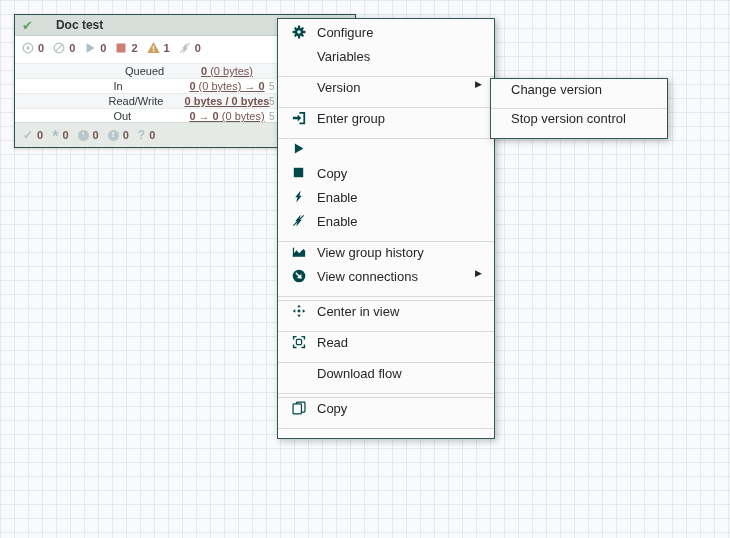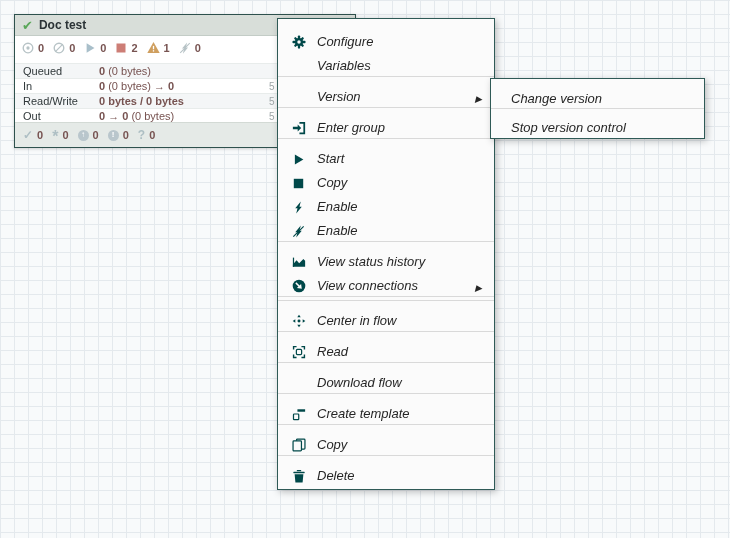--- a/index.html
+++ b/index.html
@@ -9,50 +9,50 @@
     background-image:linear-gradient(to right,#e4e9ed 1px,transparent 1px),
                      linear-gradient(to bottom,#e4e9ed 1px,transparent 1px);
     background-size:14px 14px;}
 
   
   .pg{position:absolute;left:14px;top:14px;width:340px;height:132px;background:#fff;
       border:1px solid #2e514d;box-shadow:0 1px 3px rgba(0,0,0,.18);z-index:1;}
   .pg-header{height:20px;background:#d8ded9;border-bottom:1px solid #c3ccc6;
       display:flex;align-items:center;gap:6px;padding:0 7px;}
   .pg-check{color:#59a758;font-size:13px;line-height:1;}
-  .pg-title{font-size:12px;font-weight:bold;color:#2b3336;}
+  .pg-title{font-size:12px;font-weight:bold;color:#2b3336;margin-left:17px;}
   .pg-iconrow{height:23px;display:flex;align-items:center;gap:9px;padding:0 7px;}
   .stat{display:flex;align-items:center;gap:4px;}
   .cnt{color:#775351;font-weight:bold;font-size:11px;}
   .ic{display:inline-flex;align-items:center;justify-content:center;line-height:0;}
   .c-pale{color:#b7c3c6;}
   .c-run{color:#a9bfca;}
   .c-stop{color:#cd7e76;}
   .pg-table{margin-top:4px;}
   .pg-row{height:15px;display:flex;align-items:center;font-size:11px;
-      padding-left:8px;position:relative;border-top:1px solid #e8eceb;box-sizing:border-box;}
+      padding-left:8px;position:relative;border-top:1px solid #e8eceb;box-sizing:border-box;justify-content:center;}
   .pg-row.odd{background:#f4f6f7;}
   .pg-row-label{width:76px;color:#30383a;}
-  .pg-row-value{color:#775351;white-space:pre;}
+  .pg-row-value{color:#775351;white-space:pre;text-decoration:underline;}
   .pg-row-value b{font-weight:bold;}
   .rate{position:absolute;left:254px;top:2px;color:#9fa6a8;font-size:10px;white-space:pre;}
   .pg-footer{position:absolute;left:0;right:0;bottom:0;height:24px;background:#e5eae7;
       border-top:1px solid #d3dad5;display:flex;align-items:center;gap:9px;padding:0 8px;}
   .glyph{color:#aebfc4;font-weight:bold;font-size:12px;line-height:1;}
   .glyph.star{font-size:16px;transform:translateY(2px);}
   .circ{width:11px;height:11px;border-radius:50%;background:#b9c6cc;color:#fff;
       font-size:8px;font-weight:bold;display:inline-flex;align-items:center;justify-content:center;line-height:1;}
 
   
   .menu{position:absolute;background:#fbfbfb;border:1px solid #2f5a56;
       box-shadow:2px 2px 7px rgba(0,0,0,.25);padding:6px 0;box-sizing:border-box;}
   .menu.main{left:277px;top:18px;width:218px;z-index:10;}
-  .menu.sub{left:490px;top:78px;width:215px;z-index:11;padding:3px 0;}
-  .mi{height:24px;display:flex;align-items:flex-end;padding:0 12px;font-size:13px;
-      color:#262626;cursor:pointer;font-style:italic;}
+  .menu.sub{left:490px;top:78px;width:178px;z-index:11;padding:3px 0;}
+  .mi{height:24px;display:flex;align-items:flex-start;padding:0 12px;font-size:13px;
+      color:#262626;cursor:pointer;}
   .mi-ic{width:17px;margin-right:10px;color:#004849;display:inline-flex;
       align-items:center;justify-content:center;line-height:0;flex:none;}
   .mi-label{flex:1;white-space:nowrap;}
   .mi-arrow{font-size:9px;color:#262626;line-height:1;}
   .msep{height:1px;background:#d9d9d9;margin:3px 0;}
   .menu.sub .msep{margin:2px 0;}
   .menu.sub .mi{padding-left:20px;}
   svg{display:block;}
 </style>
 </head>
@@ -214,21 +214,20 @@
     </div>
 
     <div class="msep"></div>
 
     <div class="mi">
       <span class="mi-ic">
         <svg viewBox="0 0 16 16" width="13" height="13">
             <path d="M3.5 1.8v12.4L14 8z" fill="currentColor"></path>
           </svg>
       </span>
-      <span class="mi-label">Start</span>
     </div>
 
     <div class="mi">
       <span class="mi-ic">
         <svg viewBox="0 0 16 16" width="13" height="13">
             <rect x="2.2" y="2.2" width="11.6" height="11.6" fill="currentColor"></rect>
           </svg>
       </span>
       <span class="mi-label">Copy</span>
     </div>
@@ -254,21 +253,21 @@
 
     <div class="msep"></div>
 
     <div class="mi">
       <span class="mi-ic">
         <svg viewBox="0 0 16 16" width="14" height="14">
             <path d="M1 13.5V10.8L5.2 6l3 3.4L13 4.5l2 2.2v6.8z" fill="currentColor"></path>
             <rect x="1" y="3" width="1.4" height="10.5" fill="currentColor"></rect>
           </svg>
       </span>
-      <span class="mi-label">View status history</span>
+      <span class="mi-label">View group history</span>
     </div>
 
     <div class="mi">
       <span class="mi-ic">
         <svg viewBox="0 0 16 16" width="14" height="14">
             <circle cx="8" cy="8" r="7.2" fill="currentColor"></circle>
             <path fill="#fbfbfb" d="M5 3.8 8.6 7.4 10.4 5.6 11.2 11.2 5.6 10.4 7.4 8.6 3.8 5z"></path>
           </svg>
       </span>
       <span class="mi-label">View connections</span>
@@ -283,21 +282,21 @@
     <div class="mi">
       <span class="mi-ic">
         <svg viewBox="0 0 16 16" width="14" height="14" fill="currentColor">
             <path d="M8 .8 10 3.8H6z"></path>
             <path d="M8 15.2 6 12.2h4z"></path>
             <path d="M.8 8 3.8 6v4z"></path>
             <path d="M15.2 8l-3-2v4z"></path>
             <circle cx="8" cy="8" r="1.7"></circle>
           </svg>
       </span>
-      <span class="mi-label">Center in flow</span>
+      <span class="mi-label">Center in view</span>
     </div>
 
     <div class="msep"></div>
 
     <div class="mi">
       <span class="mi-ic">
         <svg viewBox="0 0 16 16" width="14" height="14">
             <g fill="currentColor">
               <path d="M1 1h4.2v1.6H2.6v2.6H1z"></path>
               <path d="M15 1v4.2h-1.6V2.6h-2.6V1z"></path>
@@ -312,54 +311,35 @@
 
     <div class="msep"></div>
 
     <div class="mi">
       <span class="mi-ic"></span>
       <span class="mi-label">Download flow</span>
     </div>
 
     <div class="msep"></div>
 
-    <div class="mi">
-      <span class="mi-ic">
-        <svg viewBox="0 0 16 16" width="14" height="14">
-            <rect x="1.7" y="8" width="6" height="6.5" rx=".8" fill="none" stroke="currentColor" stroke-width="1.4"></rect>
-            <rect x="6.2" y="2.6" width="8.8" height="2.8" fill="currentColor"></rect>
-          </svg>
-      </span>
-      <span class="mi-label">Create template</span>
-    </div>
 
     <div class="msep"></div>
 
     <div class="mi">
       <span class="mi-ic">
         <svg viewBox="0 0 16 16" width="14" height="14" fill="none" stroke="currentColor" stroke-width="1.4">
             <rect x="5.2" y="1.2" width="9.6" height="11.6" rx="1"></rect>
             <rect x="1.2" y="3.2" width="9.6" height="11.6" rx="1" fill="#fbfbfb"></rect>
           </svg>
       </span>
       <span class="mi-label">Copy</span>
     </div>
 
     <div class="msep"></div>
 
-    <div class="mi">
-      <span class="mi-ic">
-        <svg viewBox="0 0 16 16" width="14" height="14" fill="currentColor">
-            <rect x="1.5" y="3.2" width="13" height="1.7" rx=".5"></rect>
-            <rect x="5.5" y="1" width="5" height="1.7" rx=".5"></rect>
-            <path d="M3 6h10l-.9 9.5H3.9z"></path>
-          </svg>
-      </span>
-      <span class="mi-label">Delete</span>
-    </div>
   </div>
 
   <div class="menu sub">
     <div class="mi">
       <span class="mi-label">Change version</span>
     </div>
     <div class="msep"></div>
     <div class="mi">
       <span class="mi-label">Stop version control</span>
     </div>

